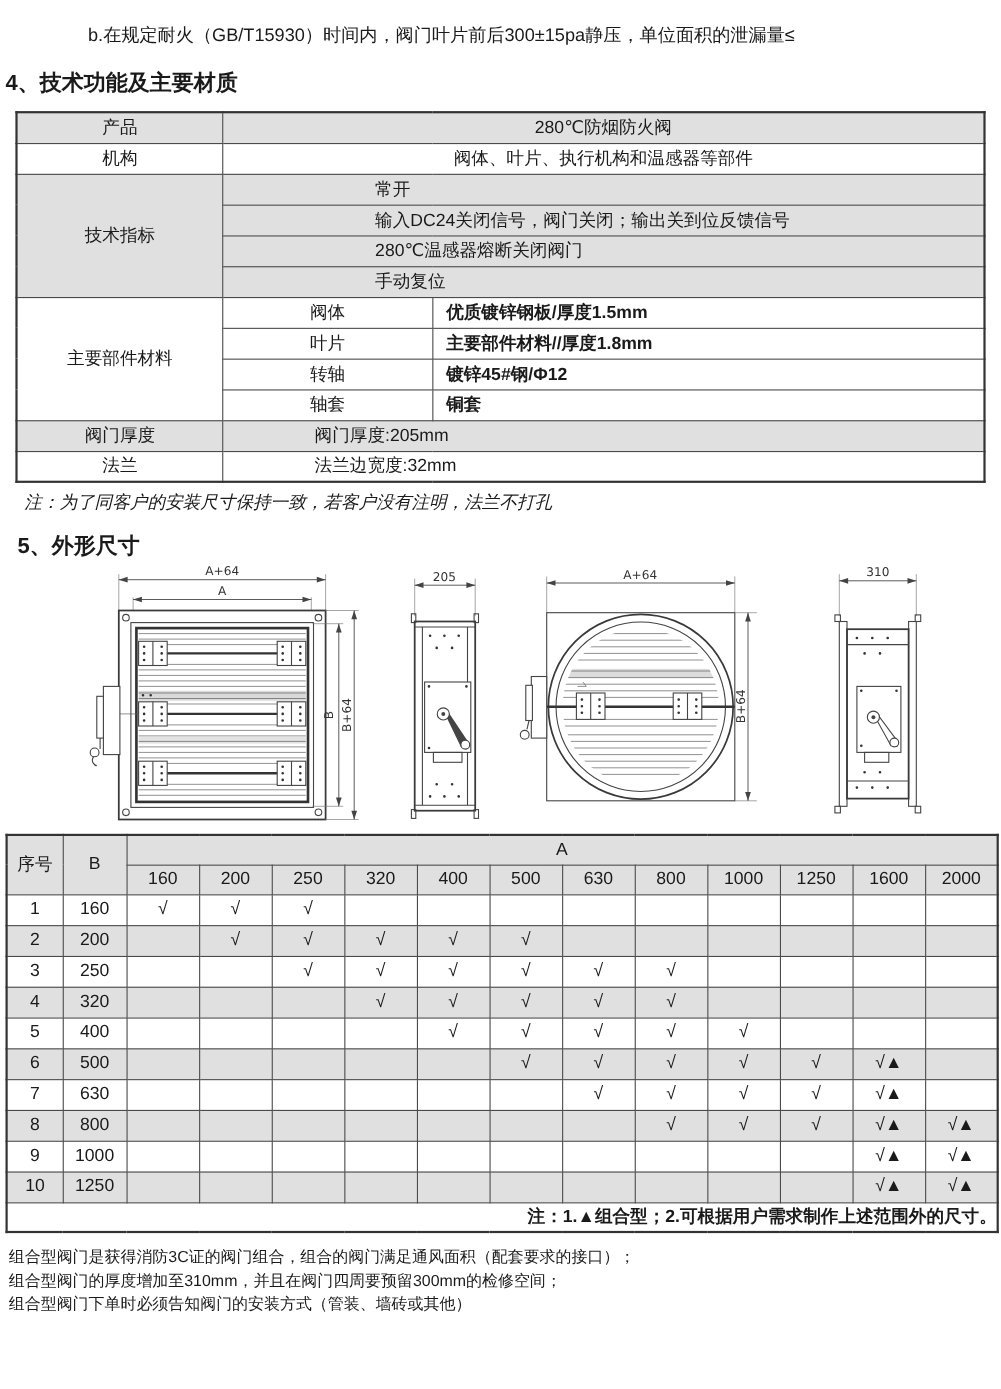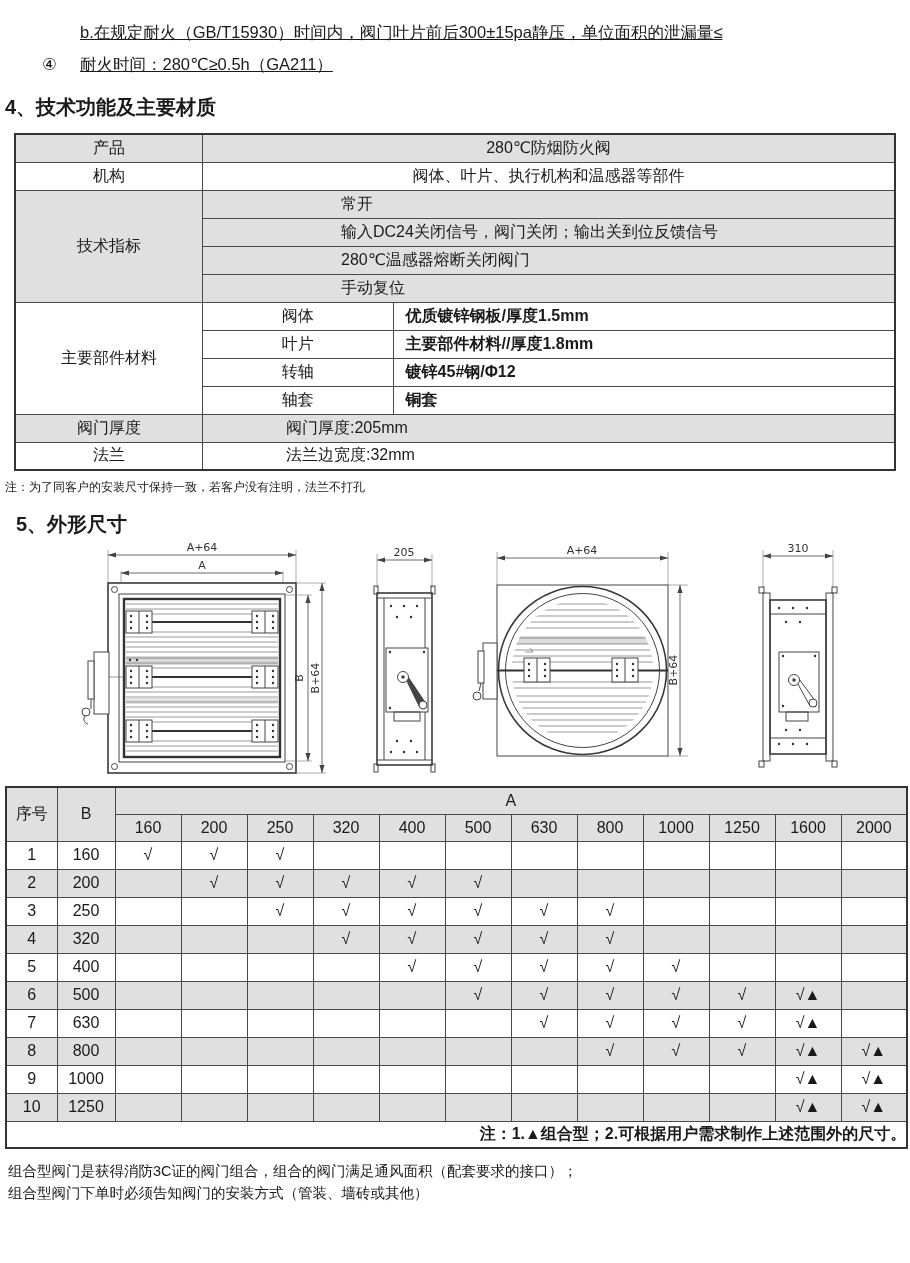--- a/index.html
+++ b/index.html
@@ -3,39 +3,39 @@
 <meta charset="utf-8">
 <style>
   * { box-sizing: border-box; margin: 0; padding: 0; }
   html, body { background: #ffffff; }
   body {
     width: 910px; height: 1263px; position: relative;
     color: #1a1a1a;
     font-family: "Liberation Sans", "DejaVu Sans", sans-serif;
   }
   
-  .intro { margin: 16px 0 0 80px; font-size: 16.5px; line-height: 32px; text-decoration: underline; }
+  .intro { margin: 16px 0 0 80px; font-size: 16.5px; line-height: 32px; }
   .intro .li3 { margin-left: -38px; }
   .intro .num { display: inline-block; width: 38px; }
   
   .sec { font-size: 20px; font-weight: bold; }
   .sec.t4 { margin: 14px 0 12px 5px; }
   .sec.t5 { margin: 15px 0 0 16px; }
   
   table.spec {
     border-collapse: collapse; width: 882px; margin: 1px 0 0 14px;
     font-size: 16px; border: 2px solid #333;
   }
   table.spec td { border: 1px solid #4a4a4a; height: 28px; padding: 0 4px; }
   .shade { background: #e0e0e0; }
   .ctr { text-align: center; }
   .ind-a { padding-left: 138px !important; }
   .ind-b { padding-left: 83px !important; }
   .ind-c { padding-left: 12px !important; font-weight: bold; }
-  .note1 { margin: 8px 0 0 5px; font-size: 12px; }
+  .note1 { margin: 8px 0 0 22px; font-size: 16px; font-style: italic; }
   
   svg.draw { display: block; margin: 2px 0 0 0; }
   svg.draw text { font-family: "DejaVu Sans", sans-serif; font-size: 11px; fill: #333; }
   .thin { stroke: #555; stroke-width: 0.6; fill: none; }
   .ext  { stroke: #777; stroke-width: 0.6; fill: none; }
   .dim  { stroke: #444; stroke-width: 0.8; fill: none; }
   .arr  { fill: #444; stroke: none; }
   .ln1  { stroke: #444; stroke-width: 1; fill: none; }
   .ln2  { stroke: #3a3a3a; stroke-width: 1.6; fill: none; }
   .ln3  { stroke: #333; stroke-width: 2.4; fill: none; }
@@ -55,23 +55,20 @@
     height: 27px; text-align: right; padding-left: 10px; font-weight: bold;
   }
   
   .fnotes { margin: 12px 0 0 8px; font-size: 14.5px; line-height: 21.5px; }
 </style>
 </head>
 <body>
 
 <div class="intro">
   <div>b.在规定耐火（GB/T15930）时间内，阀门叶片前后300±15pa静压，单位面积的泄漏量≤</div>
-  <div class="li3">
-    <span class="num">④</span><span>耐火时间：280℃≥0.5h（GA211）</span>
-  </div>
 </div>
 
 <div class="sec t4">4、技术功能及主要材质</div>
 
 <table class="spec">
   <colgroup>
       <col style="width:188px">
       <col style="width:191px">
       <col style="width:503px">
     </colgroup>
@@ -504,14 +501,15 @@
     </tbody>
   <tfoot>
     <tr>
       <td colspan="14">注：1.▲组合型；2.可根据用户需求制作上述范围外的尺寸。</td>
     </tr>
   </tfoot>
 </table>
 
 <div class="fnotes">
   <div>组合型阀门是获得消防3C证的阀门组合，组合的阀门满足通风面积（配套要求的接口）；</div>
+  <div>组合型阀门的厚度增加至310mm，并且在阀门四周要预留300mm的检修空间；</div>
   <div>组合型阀门下单时必须告知阀门的安装方式（管装、墙砖或其他）</div>
 </div>
 
 </body></html>

